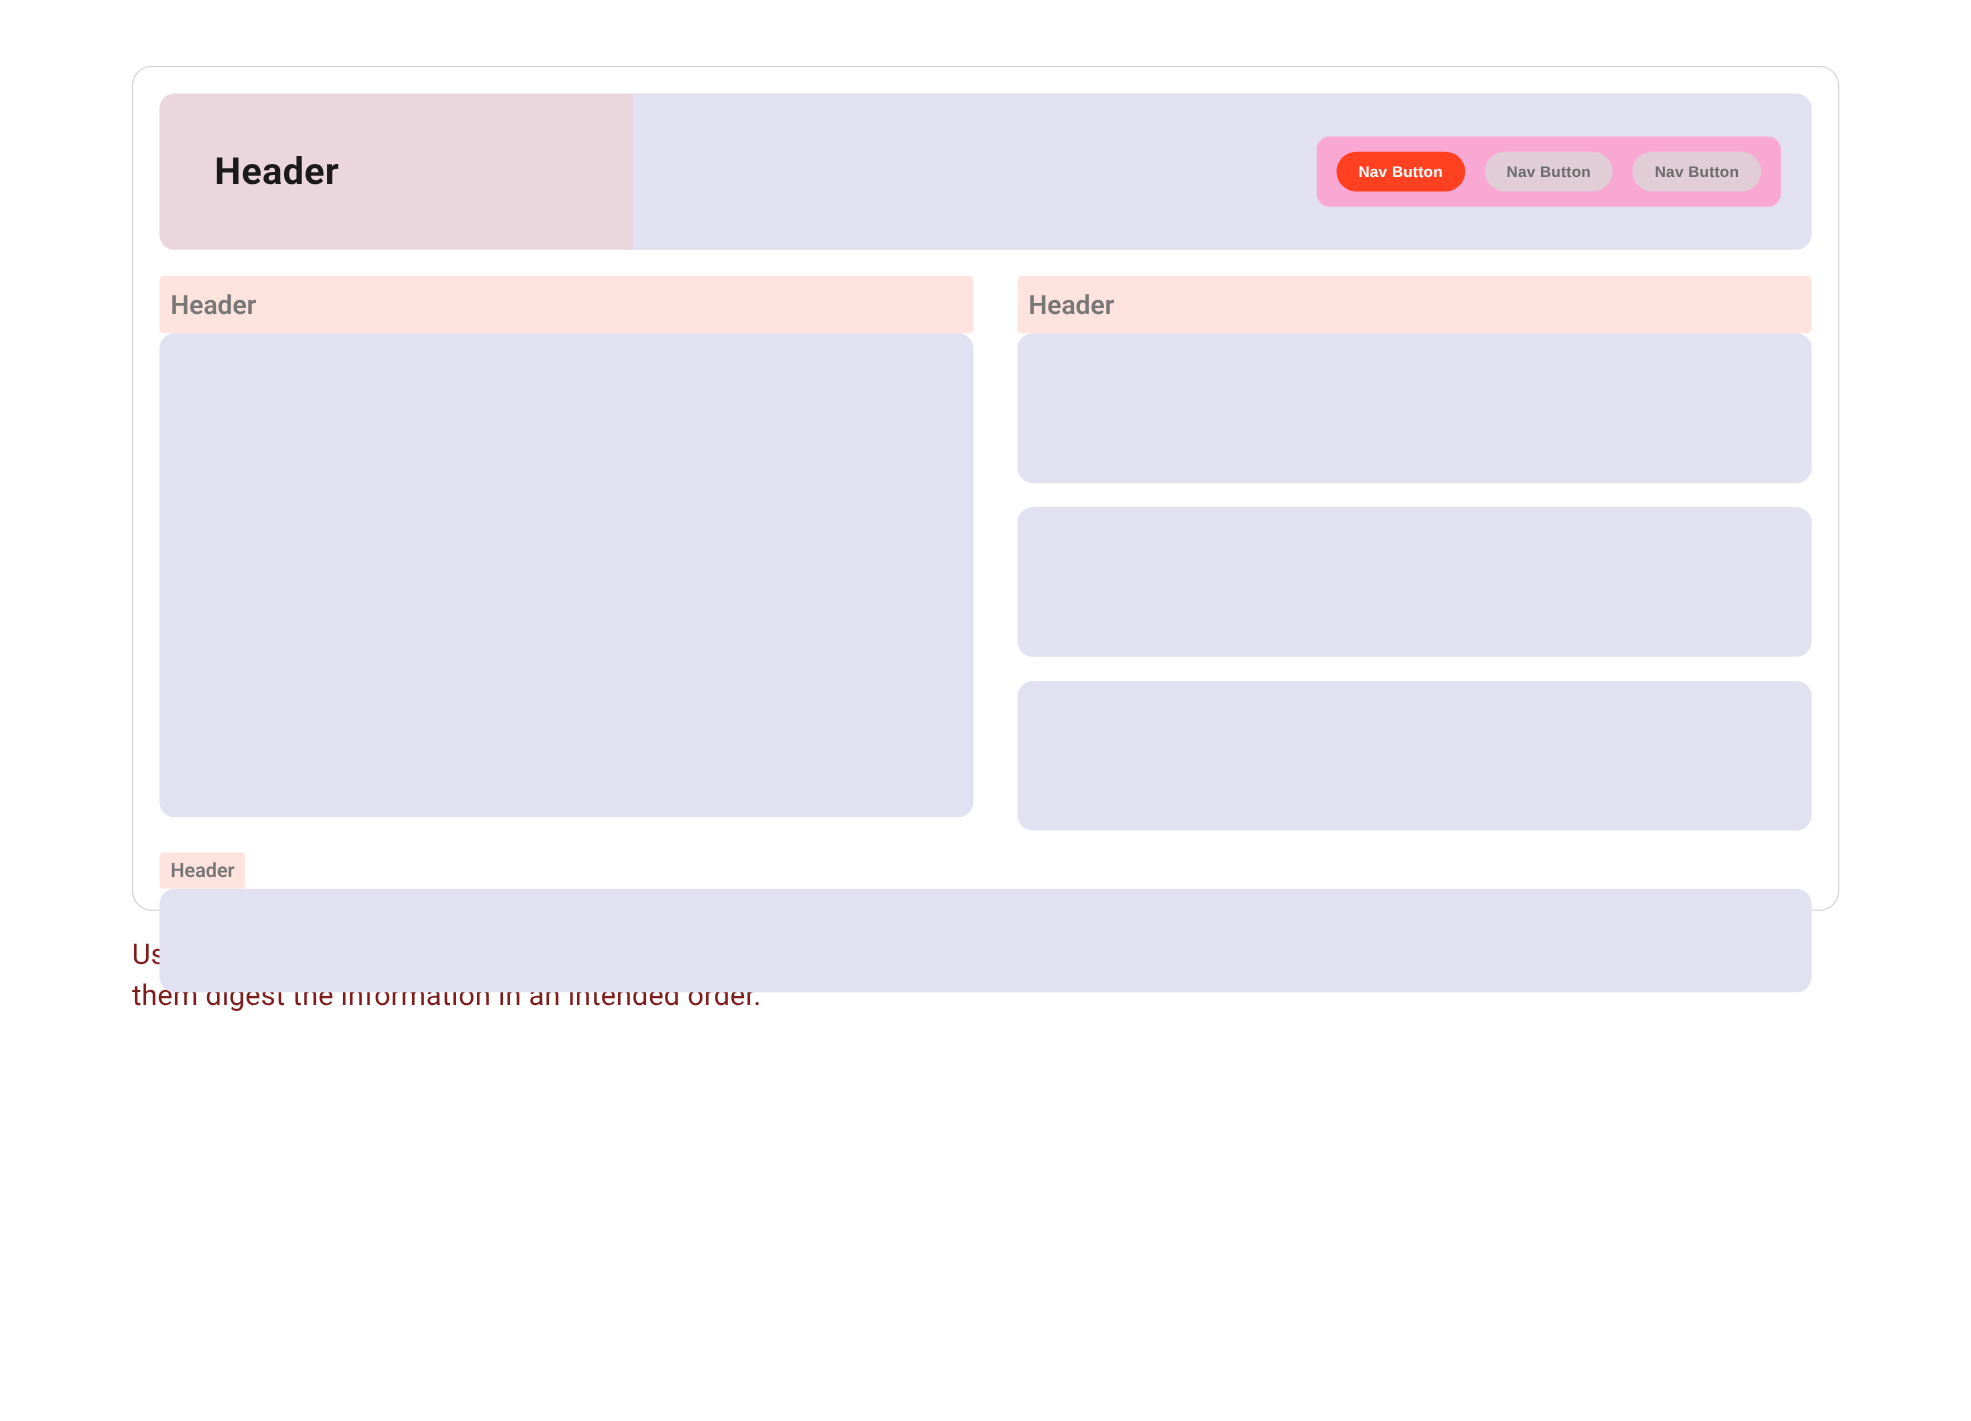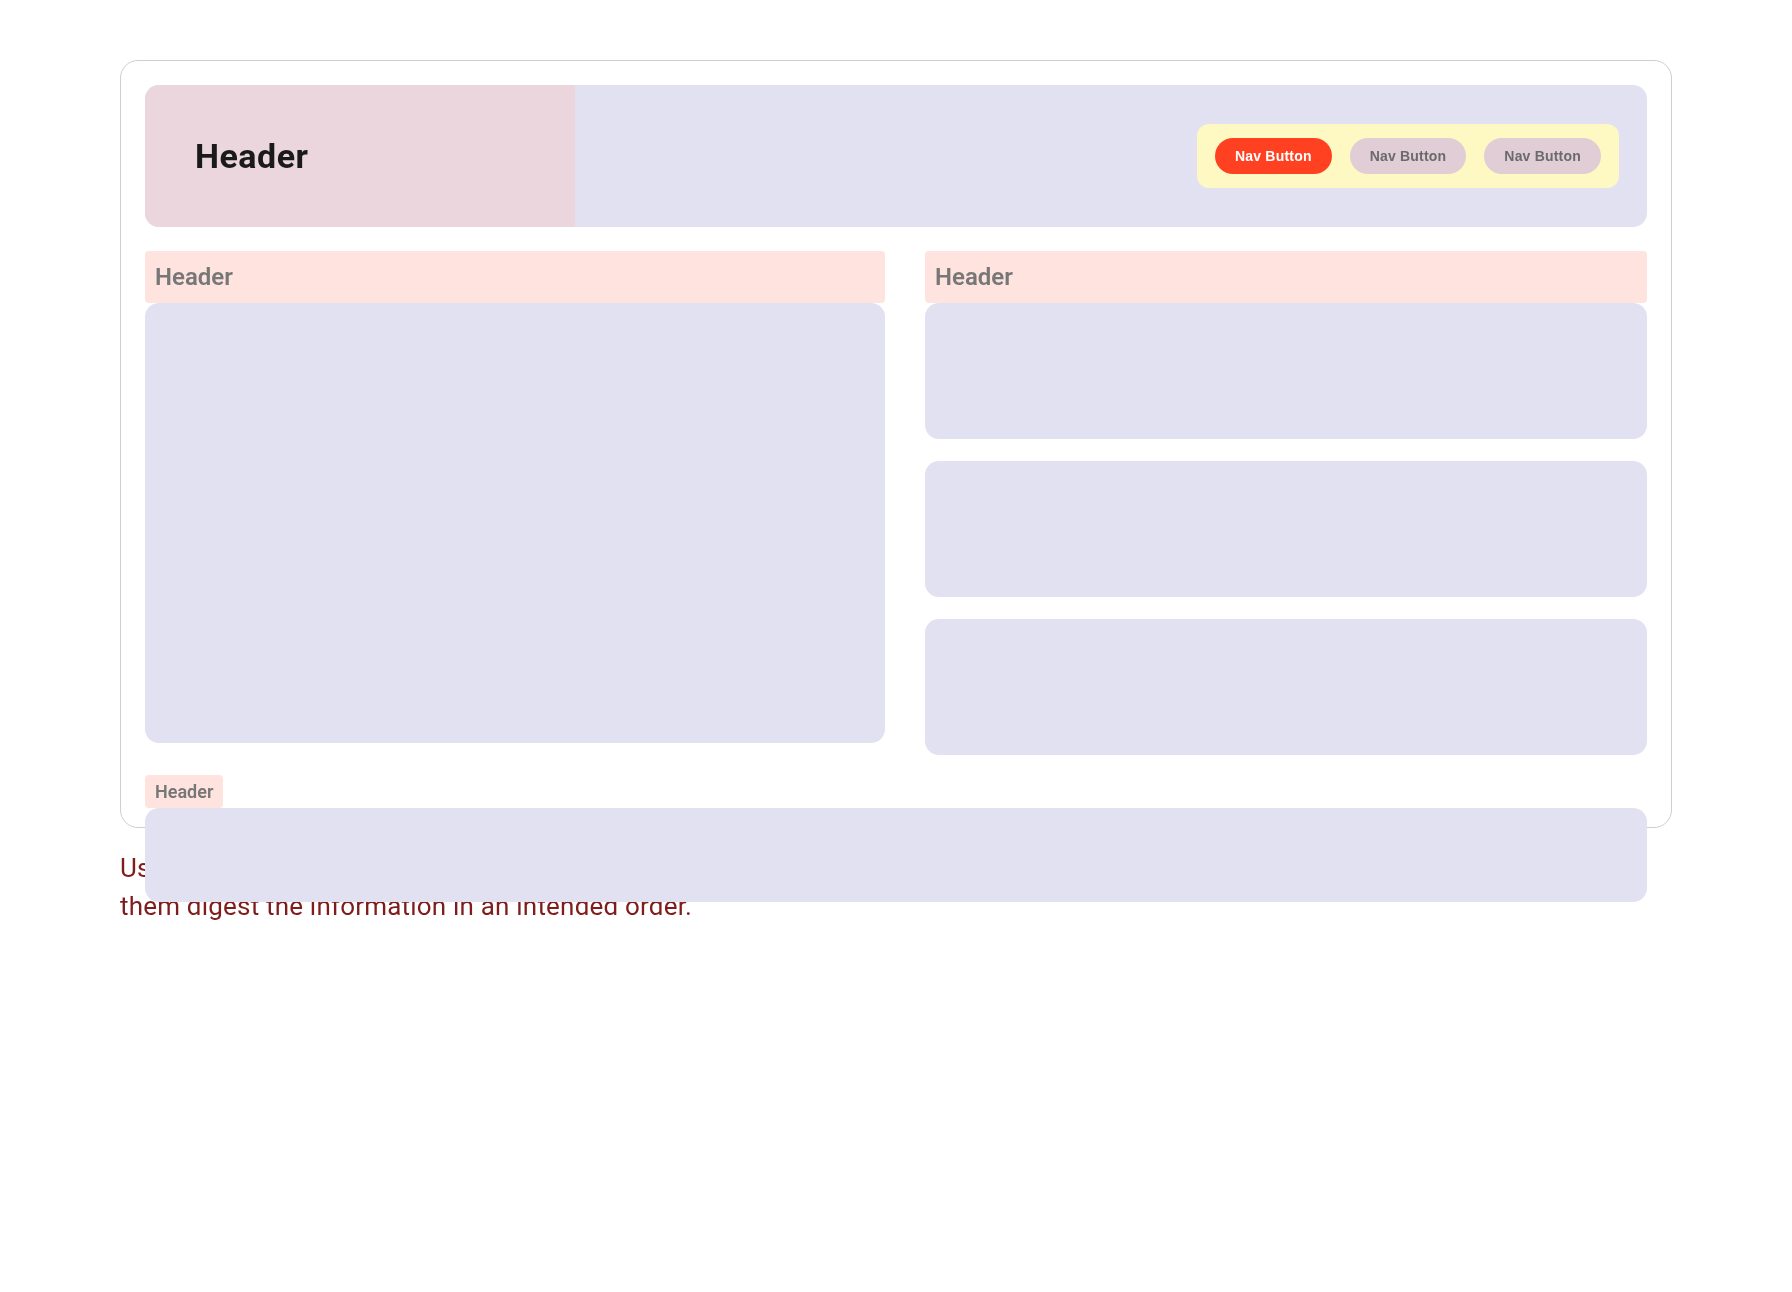--- a/index.html
+++ b/index.html
@@ -41,21 +41,21 @@
       letter-spacing: 0.5px;
     }
     .topbar-right {
       flex: 1;
       display: flex;
       justify-content: flex-end;
       align-items: center;
       padding-right: 28px;
     }
     .nav-pill-group {
-      background: #fef9c3;
+      background: #f9a8d4;
       border-radius: 12px;
       padding: 14px 18px;
       display: flex;
       gap: 18px;
       align-items: center;
     }
     .nav-button {
       border: none;
       border-radius: 22px;
       padding: 10px 20px;

